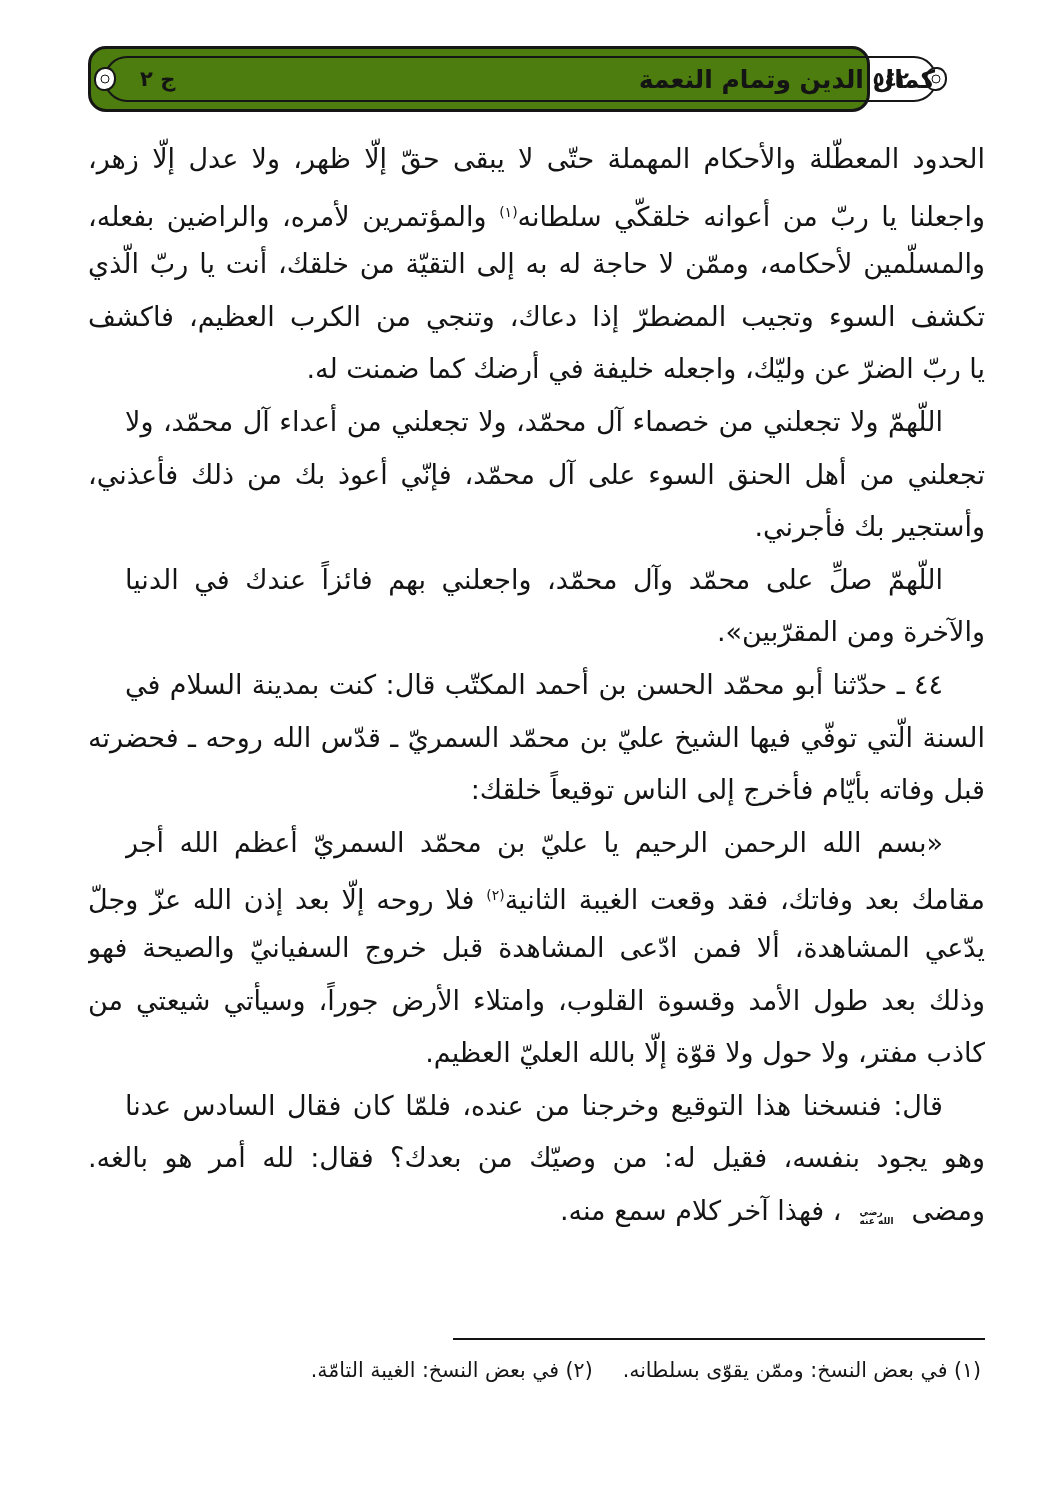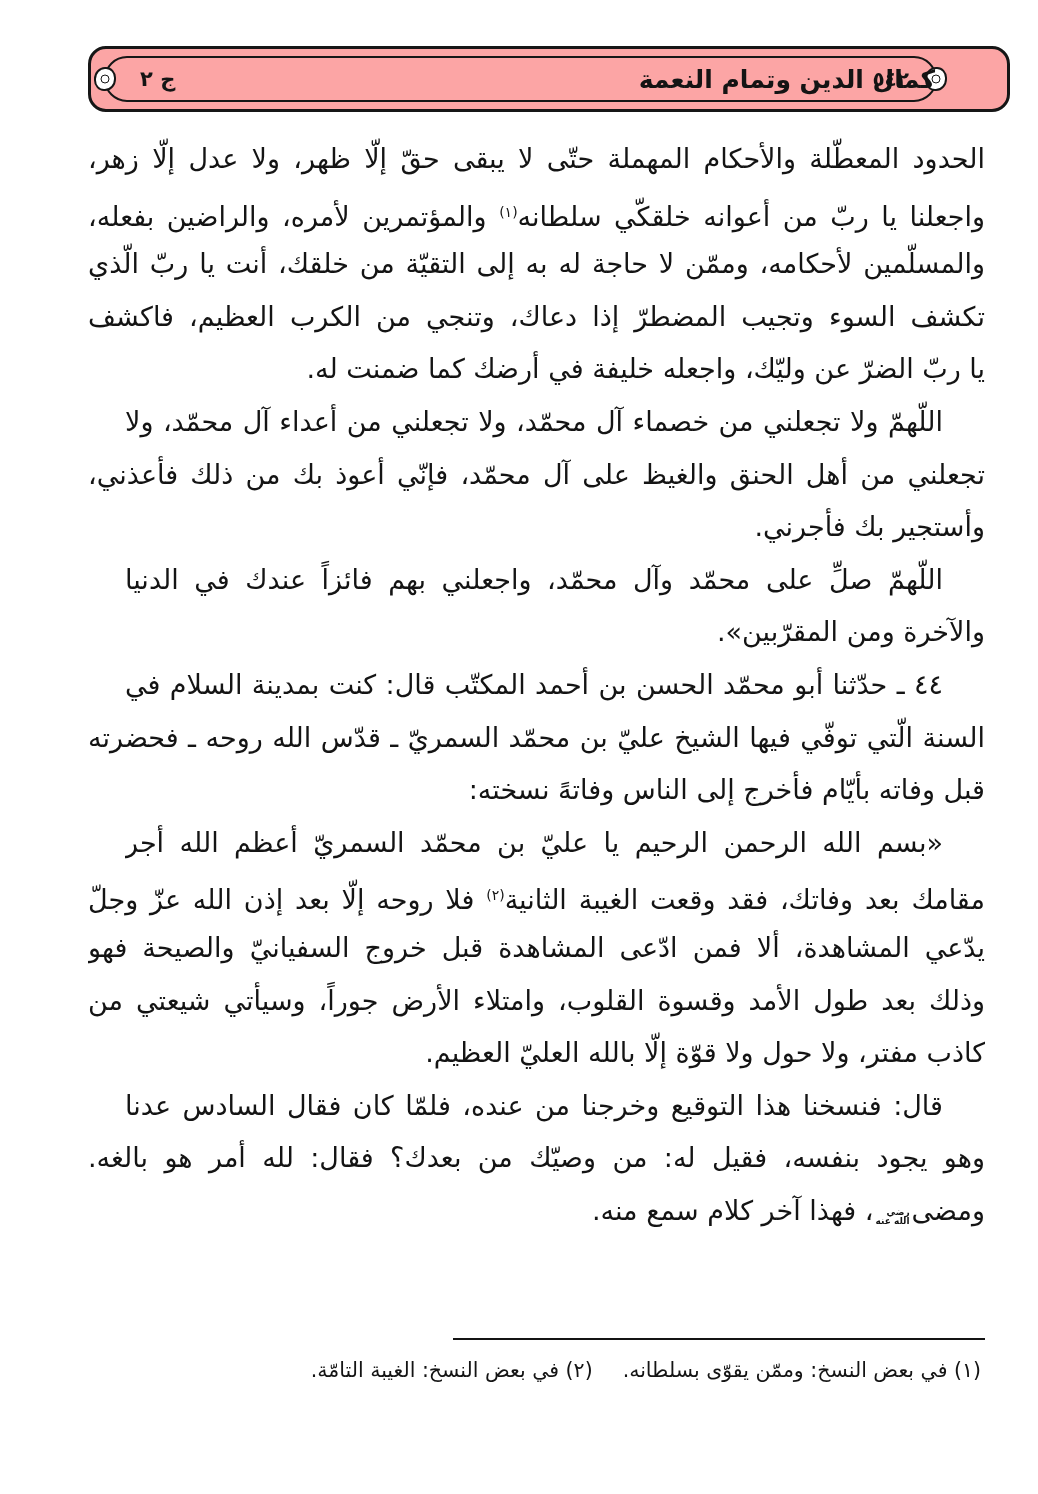--- a/index.html
+++ b/index.html
@@ -8,25 +8,25 @@
     background: #ffffff;
     color: #141414;
     font-family: "DejaVu Sans", sans-serif;
     position: relative;
     overflow: hidden;
   }
 
   
   .header-outer {
     position: absolute; left: 88px; top: 46px;
-    width: 922px; height: 66px;
+    width: 782px; height: 66px;
     border: 3px solid #161616;
     border-radius: 18px;
     box-sizing: border-box;
-    background: #fca5a5;
+    background: #4d7c0f;
   }
   .header-inner {
     position: absolute; left: 13px; top: 7px;
     width: 833px; height: 46px;
     border: 2.5px solid #161616;
     border-radius: 23px;
     box-sizing: border-box;
   }
   .medallion {
     position: absolute; top: 50%;
@@ -92,23 +92,23 @@
     font-size: 14px;
     vertical-align: 9px;
     font-weight: 500;
   }
   .emblem {
     display: inline-block;
     width: 34px;
     font-size: 9px;
     line-height: 9px;
     white-space: normal;
-    text-align: right;
+    text-align: left;
     vertical-align: -4px;
-    margin: 0 2px;
+    margin: 0 18px;
     font-weight: bold;
   }
 
   
   .fn-rule {
     position: absolute; top: 1338px; right: 53px;
     width: 532px; height: 0;
     border-top: 2.5px solid #141414;
   }
   .footnotes {
@@ -135,27 +135,27 @@
   </div>
 </div>
 
 <div class="text-block">
     <div class="line"><span>الحدود المعطّلة والأحكام المهملة حتّى لا يبقى حقّ إلّا ظهر، ولا عدل إلّا زهر،</span></div>
     <div class="line"><span>واجعلنا يا ربّ من أعوانه خلقكّي سلطانه</span><span class="sup">(١)</span><span> والمؤتمرين لأمره، والراضين بفعله،</span></div>
     <div class="line"><span>والمسلّمين لأحكامه، وممّن لا حاجة له به إلى التقيّة من خلقك، أنت يا ربّ الّذي</span></div>
     <div class="line"><span>تكشف السوء وتجيب المضطرّ إذا دعاك، وتنجي من الكرب العظيم، فاكشف</span></div>
     <div class="line last"><span>يا ربّ الضرّ عن وليّك، واجعله خليفة في أرضك كما ضمنت له.</span></div>
     <div class="line indent"><span>اللّهمّ ولا تجعلني من خصماء آل محمّد، ولا تجعلني من أعداء آل محمّد، ولا</span></div>
-    <div class="line"><span>تجعلني من أهل الحنق والغيظ على آل محمّد، فإنّي أعوذ بك من ذلك فأعذني،</span></div>
+    <div class="line"><span>تجعلني من أهل الحنق السوء على آل محمّد، فإنّي أعوذ بك من ذلك فأعذني،</span></div>
     <div class="line last"><span>وأستجير بك فأجرني.</span></div>
     <div class="line indent"><span>اللّهمّ صلِّ على محمّد وآل محمّد، واجعلني بهم فائزاً عندك في الدنيا</span></div>
     <div class="line last"><span>والآخرة ومن المقرّبين».</span></div>
     <div class="line indent"><span>٤٤ ـ حدّثنا أبو محمّد الحسن بن أحمد المكتّب قال: كنت بمدينة السلام في</span></div>
     <div class="line"><span>السنة الّتي توفّي فيها الشيخ عليّ بن محمّد السمريّ ـ قدّس الله روحه ـ فحضرته</span></div>
-    <div class="line last"><span>قبل وفاته بأيّام فأخرج إلى الناس وفاتهً نسخته:</span></div>
+    <div class="line last"><span>قبل وفاته بأيّام فأخرج إلى الناس توقيعاً خلقك:</span></div>
     <div class="line indent"><span>«بسم الله الرحمن الرحيم يا عليّ بن محمّد السمريّ أعظم الله أجر إخوانك</span></div>
     <div class="line"><span>مقامك بعد وفاتك، فقد وقعت الغيبة الثانية</span><span class="sup">(٢)</span><span> فلا روحه إلّا بعد إذن الله عزّ وجلّ</span></div>
     <div class="line"><span>يدّعي المشاهدة، ألا فمن ادّعى المشاهدة قبل خروج السفيانيّ والصيحة فهو</span></div>
     <div class="line"><span>وذلك بعد طول الأمد وقسوة القلوب، وامتلاء الأرض جوراً، وسيأتي شيعتي من</span></div>
     <div class="line last"><span>كاذب مفتر، ولا حول ولا قوّة إلّا بالله العليّ العظيم.</span></div>
     <div class="line indent"><span>قال: فنسخنا هذا التوقيع وخرجنا من عنده، فلمّا كان فقال السادس عدنا إليه</span></div>
     <div class="line"><span>وهو يجود بنفسه، فقيل له: من وصيّك من بعدك؟ فقال: لله أمر هو بالغه.</span></div>
     <div class="line last"><span>ومضى</span><span class="emblem">رضي الله عنه</span><span>، فهذا آخر كلام سمع منه.</span></div>
   </div>
 

